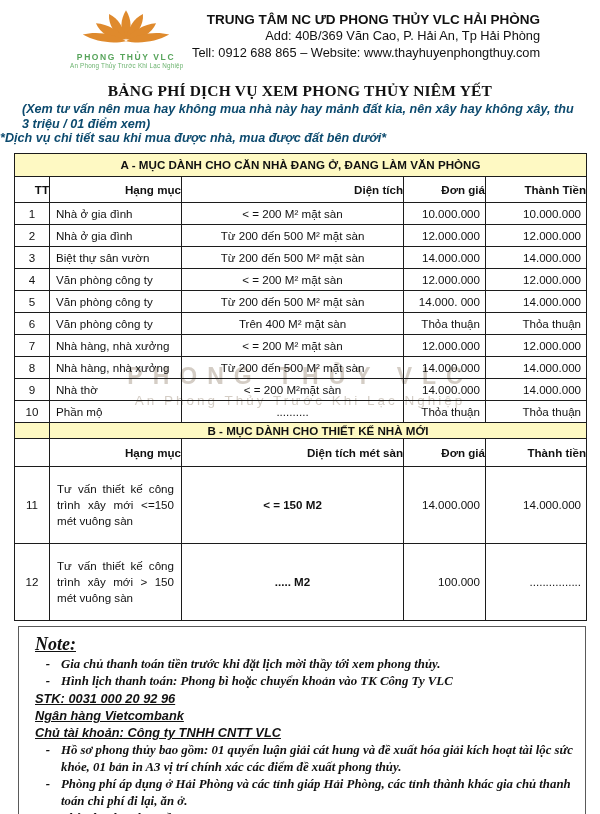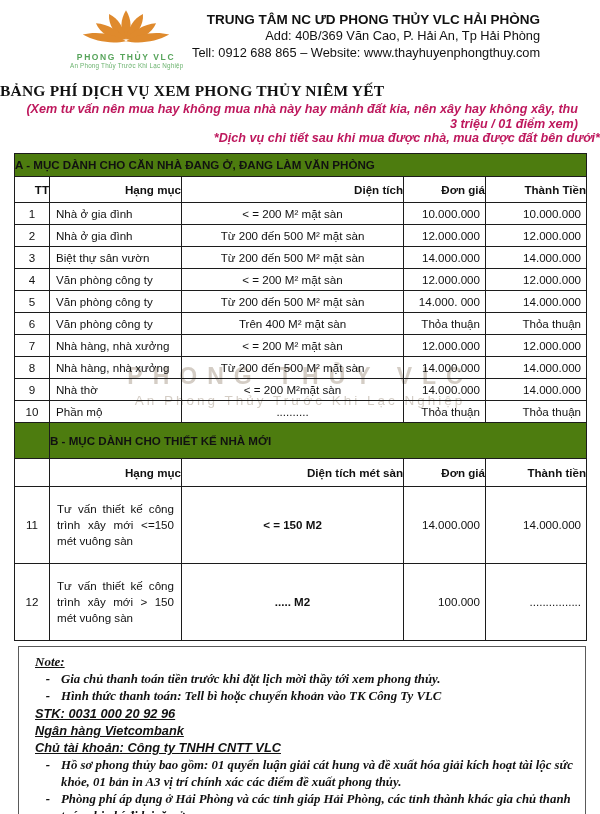--- a/index.html
+++ b/index.html
@@ -10,55 +10,55 @@
   
   .hdr { display:flex; padding:7px 8px 0 70px; }
   .logo { width:112px; flex:none; text-align:center; padding-top:2px; }
   .logo-brand { color:#57a45b; font-weight:bold; font-size:8.5px; letter-spacing:1.6px; margin-top:1px; white-space:nowrap; }
   .logo-tag { color:#6cb36f; font-size:6.3px; letter-spacing:.2px; white-space:nowrap; }
   .org { padding-left:10px; padding-top:4px;text-align:right; }
   .org-name { font-weight:bold; font-size:13.5px; line-height:17px; }
   .org-line { font-size:12.8px; line-height:16.5px; }
 
   
-  .doc-title { text-align:left; font-family:"Liberation Serif", serif; font-weight:bold;
+  .doc-title { text-align:center; font-family:"Liberation Serif", serif; font-weight:bold;
                font-size:15.5px; margin-top:13px; letter-spacing:.2px; }
-  .sub { color:#be185d; font-style:italic; font-weight:600; text-align:right;
+  .sub { color:#0c4a6e; font-style:italic; font-weight:600; text-align:left;
          font-size:12.6px; line-height:14.5px; }
   .sub1 { max-width:556px; margin:2px auto 0; }
   .sub2 { margin-top:0; }
 
   
   .wm { position:absolute; left:0; top:363px; width:100%; text-align:center;
         color:rgba(176,164,150,.55); pointer-events:none; z-index:0; }
   .wm-1 { font-size:23px; font-weight:bold; letter-spacing:10px; }
   .wm-2 { font-size:13.5px; letter-spacing:3px; margin-top:3px; }
 
   
   table.price { position:relative; z-index:1; border-collapse:collapse; margin:7px 0 0 14px;
                 width:572px; table-layout:fixed; background:transparent; }
   table.price td { border:1.4px solid #1c1c1c; font-size:11.6px; overflow:hidden; }
-  .sec-title { background:#4d7c0f; font-weight:bold; font-size:13px; height:23px; }
+  .sec-title { background:#fef9c3; font-weight:bold; font-size:13px; text-align:center; height:23px; }
   .colhead td { font-weight:bold; font-size:12.6px; text-align:right; height:26px; }
   .rowA td { height:22px; }
   .cell-tt { text-align:center; }
   .cell-hm { padding-left:6px; }
   .cell-dt { text-align:center; }
   .cell-num { text-align:right; padding-right:5px; }
   .rowB td { height:70px; }
   .rowB .cell-hm { text-align:justify; padding:14px 7px; line-height:16px; }
   .cell-dt.bold { font-weight:bold; }
-  .secB-title { height:36px; }
+  .secB-title { height:16px; }
   .colheadB td { height:28px; }
 
   
   .notebox { margin:5px 14px 0 18px; width:568px; height:193px;
              border:1.5px solid #5a5a5a; padding:7px 10px 0 16px; }
   .note-head { font-family:"Liberation Serif", serif; font-weight:bold; font-style:italic;
-               font-size:13px; text-decoration:underline; margin-bottom:1px; }
+               font-size:18px; text-decoration:underline; margin-bottom:1px; }
   .note-line { display:flex; font-size:12.8px; line-height:17.2px; }
   .note-line .mk { flex:none; width:26px; text-align:center; }
   .nserif { font-family:"Liberation Serif", serif; font-weight:bold; font-style:italic; }
   .nsans  { font-family:"Liberation Sans", sans-serif; font-weight:bold; font-style:italic;text-decoration:underline; }
   .note-line .tx { flex:1; }
 </style>
 </head>
 <body>
 
 <div class="page">
@@ -218,21 +218,21 @@
 
   <div class="notebox">
     <div class="note-head">Note:</div>
 
     <div class="note-line nserif">
       <span class="mk">-</span>
       <span class="tx">Gia chủ thanh toán tiền trước khi đặt lịch mời thầy tới xem phong thủy.</span>
     </div>
     <div class="note-line nserif">
       <span class="mk">-</span>
-      <span class="tx">Hình thức thanh toán: Tell bì hoặc chuyển khoản vào TK Công Ty VLC</span>
+      <span class="tx">Hình lịch thanh toán: Phong bì hoặc chuyển khoản vào TK Công Ty VLC</span>
     </div>
     <div class="note-line nsans">
       <span class="tx">STK: 0031 000 20 92 96</span>
     </div>
     <div class="note-line nsans">
       <span class="tx">Ngân hàng Vietcombank</span>
     </div>
     <div class="note-line nsans">
       <span class="tx">Chủ tài khoản: Công ty TNHH CNTT VLC</span>
     </div>

